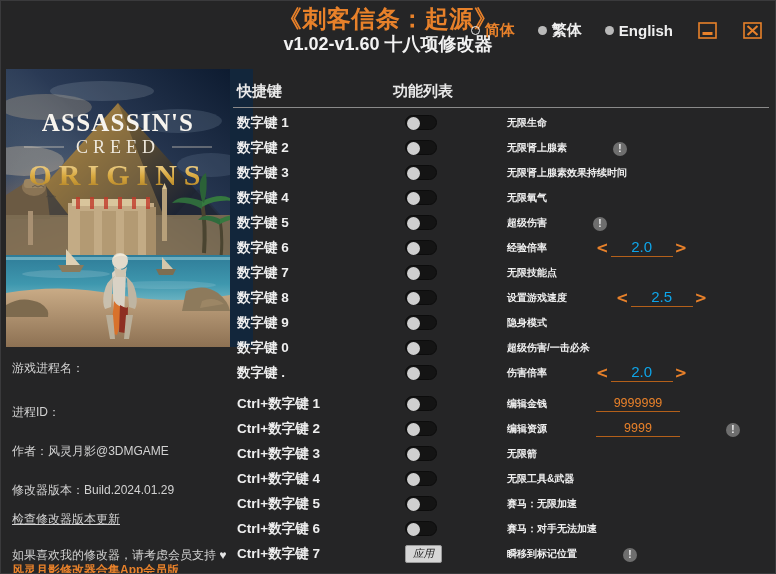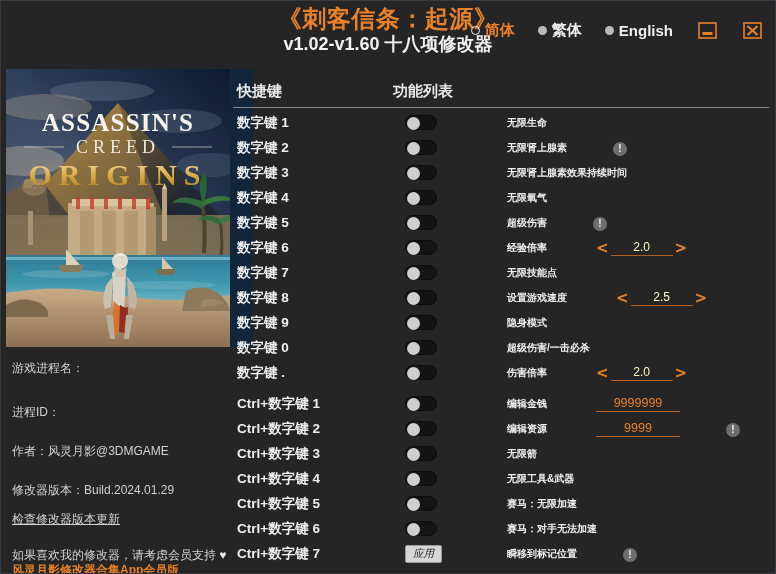--- a/index.html
+++ b/index.html
@@ -246,22 +246,22 @@
     color: #e8812a;
     font-size: 15px;
     font-weight: bold;
     cursor: pointer;
     line-height: 14px;
     font-family: "DejaVu Sans", sans-serif;
   }
   .num-field {
     min-width: 62px;
     text-align: center;
-    color: #fef9c3;
-    font-size: 12px;
+    color: #0ea5e9;
+    font-size: 15px;
     border-bottom: 1.5px solid #b4601a;
     padding: 0 4px 1px 4px;
     cursor: text;
   }
   .text-field {
     min-width: 84px;
     text-align: center;
     color: #e8812a;
     font-size: 12.5px;
     border-bottom: 1.5px solid #b4601a;

